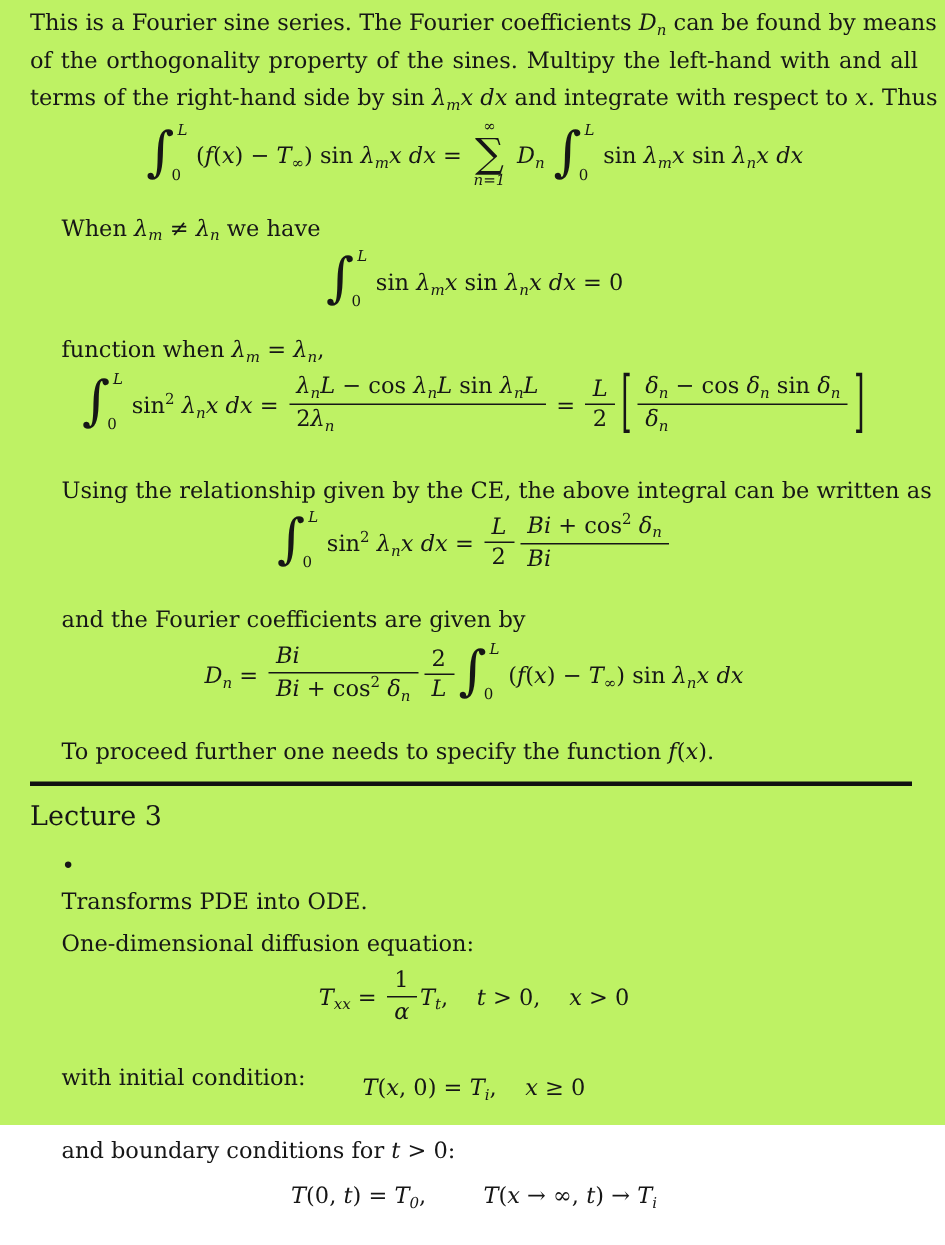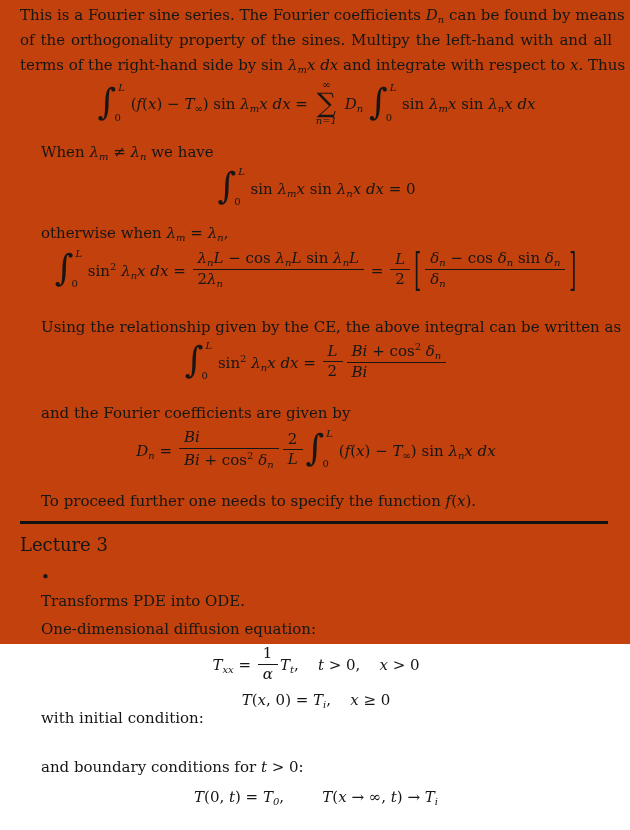--- a/index.html
+++ b/index.html
@@ -1,20 +1,20 @@
 <!DOCTYPE html>
 <html><head>
 <meta charset="utf-8">
 <style>
   html,body{margin:0;padding:0;}
   body{
     width:630px;height:830px;overflow:hidden;background:#ffffff;
     font-family:"DejaVu Serif", serif;color:#161616;font-size:15px;
   }
-  .page{position:relative;width:630px;height:644px;background:#c2410c;}
+  .page{position:relative;width:630px;height:750px;background:#bef264;}
   .pline{
     position:absolute;left:20px;width:592px;height:25px;line-height:25px;
     text-align:justify;text-align-last:justify;white-space:nowrap;
   }
   .line{
     position:absolute;left:20px;width:592px;height:25px;line-height:25px;
     white-space:nowrap;
     margin-left:21px;
   }
   .eq{
@@ -45,33 +45,33 @@
 <body>
 
 <div class="page">
   <div class="pline" style="top:3px"><span class="rm">This is a Fourier sine series. The Fourier coefficients </span><span class="it">D</span><span class="msub">n</span><span class="rm"> can be found by means</span></div>
   <div class="pline" style="top:28px"><span class="rm">of the orthogonality property of the sines. Multipy the left-hand with and all</span></div>
   <div class="pline" style="top:53px"><span class="rm">terms of the right-hand side by sin </span><span class="it">λ</span><span class="msub">m</span><span class="it">x</span><span class="rm"> </span><span class="it">dx</span><span class="rm"> and integrate with respect to </span><span class="it">x</span><span class="rm">. Thus</span></div>
 
   <div class="eq" style="top:82px"><span class="intw"><span class="isym">∫</span><span class="ilims"><span class="itop">L</span><span class="ibot">0</span></span></span><span class="rm"> (</span><span class="it">f</span><span class="rm">(</span><span class="it">x</span><span class="rm">) − </span><span class="it">T</span><span class="msub">∞</span><span class="rm">) sin </span><span class="it">λ</span><span class="msub">m</span><span class="it">x</span><span class="rm"> </span><span class="it">dx</span><span class="rm"> = </span><span class="sumw"><span class="stop">∞</span><span class="ssym">∑</span><span class="sbot">n=1</span></span><span class="rm"> </span><span class="it">D</span><span class="msub">n</span><span class="rm"> </span><span class="intw"><span class="isym">∫</span><span class="ilims"><span class="itop">L</span><span class="ibot">0</span></span></span><span class="rm"> sin </span><span class="it">λ</span><span class="msub">m</span><span class="it">x</span><span class="rm"> sin </span><span class="it">λ</span><span class="msub">n</span><span class="it">x</span><span class="rm"> </span><span class="it">dx</span></div>
   <div class="line" style="top:140px"><span class="rm">When </span><span class="it">λ</span><span class="msub">m</span><span class="rm"> ≠ </span><span class="it">λ</span><span class="msub">n</span><span class="rm"> we have</span></div>
   <div class="eq" style="top:168px"><span class="intw"><span class="isym">∫</span><span class="ilims"><span class="itop">L</span><span class="ibot">0</span></span></span><span class="rm"> sin </span><span class="it">λ</span><span class="msub">m</span><span class="it">x</span><span class="rm"> sin </span><span class="it">λ</span><span class="msub">n</span><span class="it">x</span><span class="rm"> </span><span class="it">dx</span><span class="rm"> = 0</span></div>
-  <div class="line" style="top:221px"><span class="rm">otherwise when </span><span class="it">λ</span><span class="msub">m</span><span class="rm"> = </span><span class="it">λ</span><span class="msub">n</span><span class="rm">,</span></div>
+  <div class="line" style="top:221px"><span class="rm">function when </span><span class="it">λ</span><span class="msub">m</span><span class="rm"> = </span><span class="it">λ</span><span class="msub">n</span><span class="rm">,</span></div>
   <div class="eq" style="top:250px"><span class="intw"><span class="isym">∫</span><span class="ilims"><span class="itop">L</span><span class="ibot">0</span></span></span><span class="rm"> sin</span><span class="msup">2</span><span class="rm"> </span><span class="it">λ</span><span class="msub">n</span><span class="it">x</span><span class="rm"> </span><span class="it">dx</span><span class="rm"> = </span><span class="frac"><span class="num"><span class="it">λ</span><span class="msub">n</span><span class="it">L</span><span class="rm"> − cos </span><span class="it">λ</span><span class="msub">n</span><span class="it">L</span><span class="rm"> sin </span><span class="it">λ</span><span class="msub">n</span><span class="it">L</span></span><span class="den"><span class="rm">2</span><span class="it">λ</span><span class="msub">n</span></span></span><span class="rm"> = </span><span class="frac"><span class="num"><span class="it">L</span></span><span class="den"><span class="rm">2</span></span></span><span class="big">[</span><span class="frac"><span class="num"><span class="it">δ</span><span class="msub">n</span><span class="rm"> − cos </span><span class="it">δ</span><span class="msub">n</span><span class="rm"> sin </span><span class="it">δ</span><span class="msub">n</span></span><span class="den"><span class="it">δ</span><span class="msub">n</span></span></span><span class="big">]</span></div>
   <div class="line" style="top:315px"><span class="rm">Using the relationship given by the CE, the above integral can be written as</span></div>
   <div class="eq" style="top:342px"><span class="intw"><span class="isym">∫</span><span class="ilims"><span class="itop">L</span><span class="ibot">0</span></span></span><span class="rm"> sin</span><span class="msup">2</span><span class="rm"> </span><span class="it">λ</span><span class="msub">n</span><span class="it">x</span><span class="rm"> </span><span class="it">dx</span><span class="rm"> = </span><span class="frac"><span class="num"><span class="it">L</span></span><span class="den"><span class="rm">2</span></span></span><span class="frac"><span class="num"><span class="it">Bi</span><span class="rm"> + cos</span><span class="msup">2</span><span class="rm"> </span><span class="it">δ</span><span class="msub">n</span></span><span class="den"><span class="it">Bi</span></span></span></div>
   <div class="line" style="top:401px"><span class="rm">and the Fourier coefficients are given by</span></div>
   <div class="eq" style="top:430px"><span class="it">D</span><span class="msub">n</span><span class="rm"> = </span><span class="frac"><span class="num"><span class="it">Bi</span></span><span class="den"><span class="it">Bi</span><span class="rm"> + cos</span><span class="msup">2</span><span class="rm"> </span><span class="it">δ</span><span class="msub">n</span></span></span><span class="frac"><span class="num"><span class="rm">2</span></span><span class="den"><span class="it">L</span></span></span><span class="intw"><span class="isym">∫</span><span class="ilims"><span class="itop">L</span><span class="ibot">0</span></span></span><span class="rm"> (</span><span class="it">f</span><span class="rm">(</span><span class="it">x</span><span class="rm">) − </span><span class="it">T</span><span class="msub">∞</span><span class="rm">) sin </span><span class="it">λ</span><span class="msub">n</span><span class="it">x</span><span class="rm"> </span><span class="it">dx</span></div>
   <div class="line" style="top:489px"><span class="rm">To proceed further one needs to specify the function </span><span class="it">f</span><span class="rm">(</span><span class="it">x</span><span class="rm">).</span></div>
 
   <div class="divider"></div>
   <h2 class="heading">Lecture 3</h2>
 
   <div class="line" style="top:565px">
     <span>• </span></div>
   <div class="line" style="top:589px"><span class="rm">Transforms PDE into ODE.</span></div>
   <div class="line" style="top:617px"><span class="rm">One-dimensional diffusion equation:</span></div>
   <div class="eq" style="top:646px"><span class="it">T</span><span class="msub">xx</span><span class="rm"> = </span><span class="frac"><span class="num"><span class="rm">1</span></span><span class="den"><span class="it">α</span></span></span><span class="it">T</span><span class="msub">t</span><span class="rm">,    </span><span class="it">t</span><span class="rm"> &gt; 0,    </span><span class="it">x</span><span class="rm"> &gt; 0</span></div>
   <div class="line" style="top:706px"><span class="rm">with initial condition:</span></div>
-  <div class="eq" style="top:691px"><span class="it">T</span><span class="rm">(</span><span class="it">x</span><span class="rm">, 0) = </span><span class="it">T</span><span class="msub">i</span><span class="rm">,    </span><span class="it">x</span><span class="rm"> ≥ 0</span></div>
+  <div class="eq" style="top:716px"><span class="it">T</span><span class="rm">(</span><span class="it">x</span><span class="rm">, 0) = </span><span class="it">T</span><span class="msub">i</span><span class="rm">,    </span><span class="it">x</span><span class="rm"> ≥ 0</span></div>
   <div class="line" style="top:755px"><span class="rm">and boundary conditions for </span><span class="it">t</span><span class="rm"> &gt; 0:</span></div>
   <div class="eq" style="top:788px"><span class="it">T</span><span class="rm">(0, </span><span class="it">t</span><span class="rm">) = </span><span class="it">T</span><span class="msub">0</span><span class="rm">,        </span><span class="it">T</span><span class="rm">(</span><span class="it">x</span><span class="rm"> → ∞, </span><span class="it">t</span><span class="rm">) → </span><span class="it">T</span><span class="msub">i</span></div>
 </div>
 
 </body></html>

